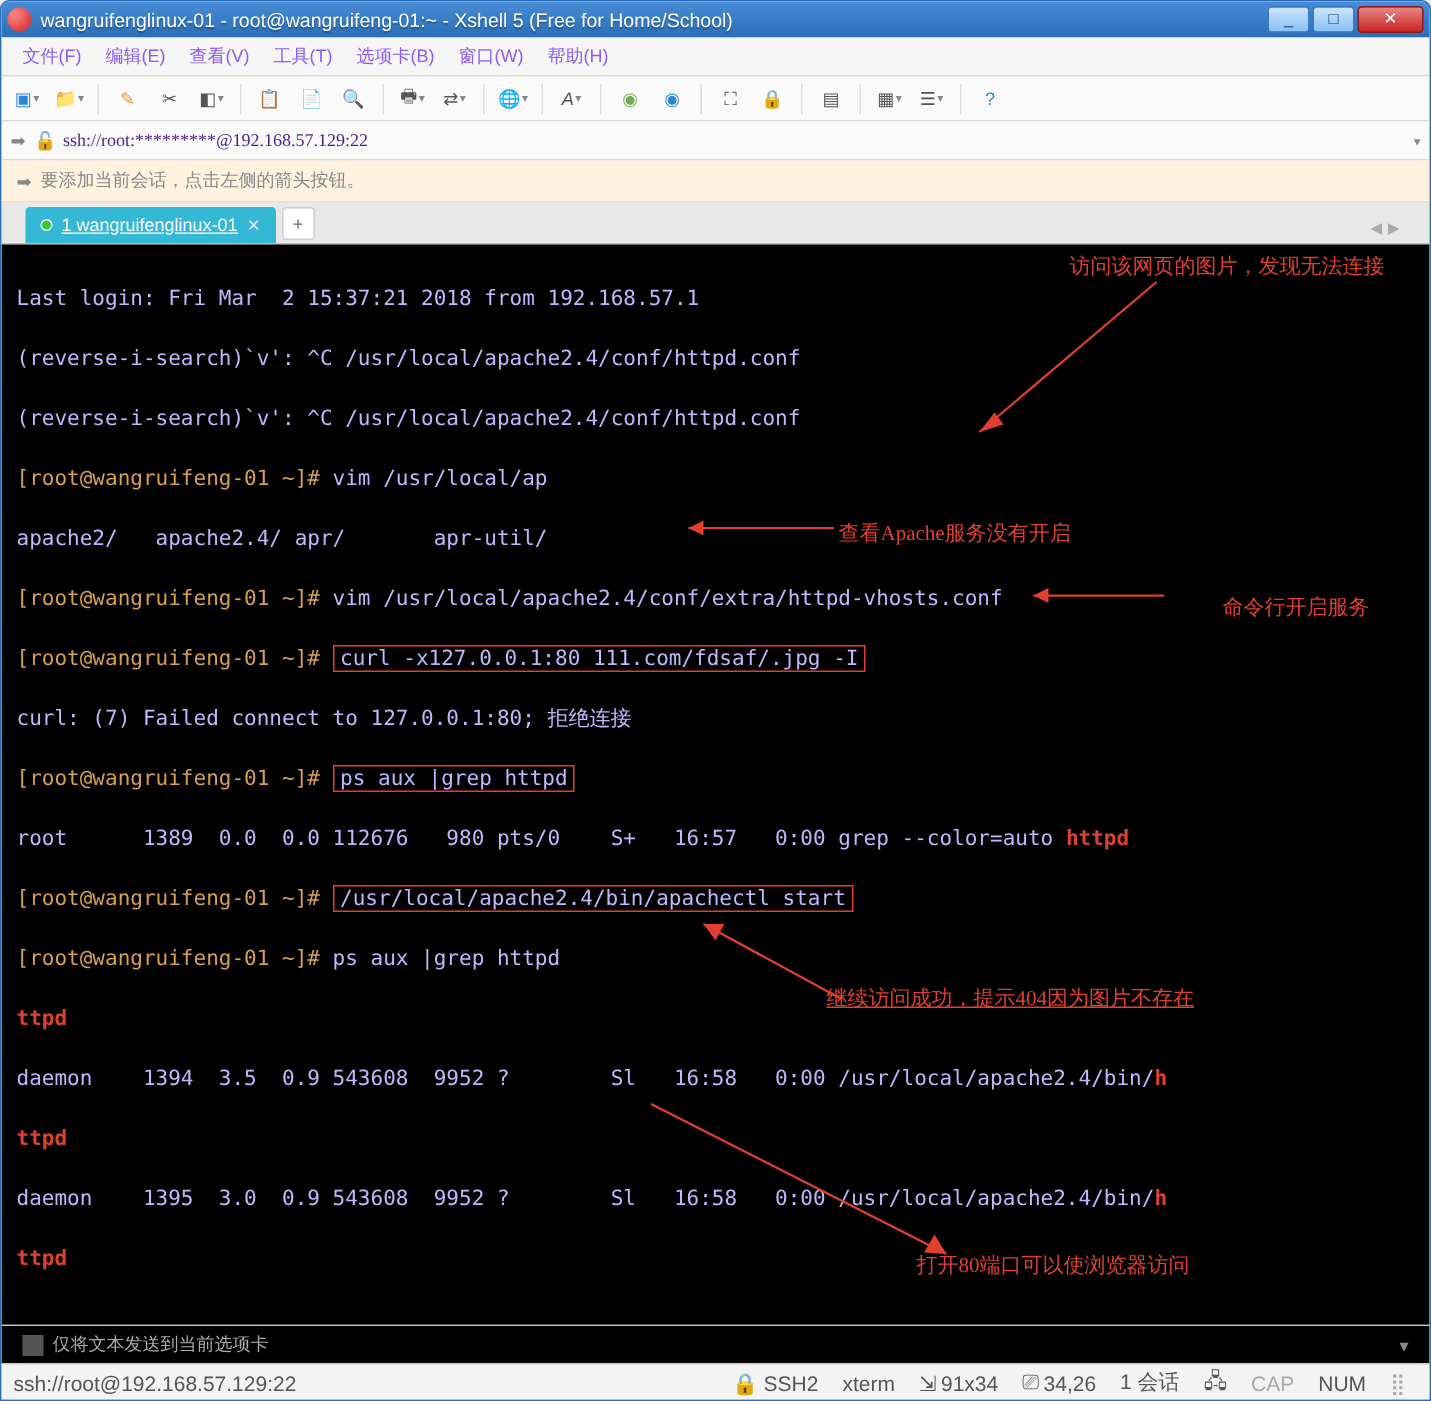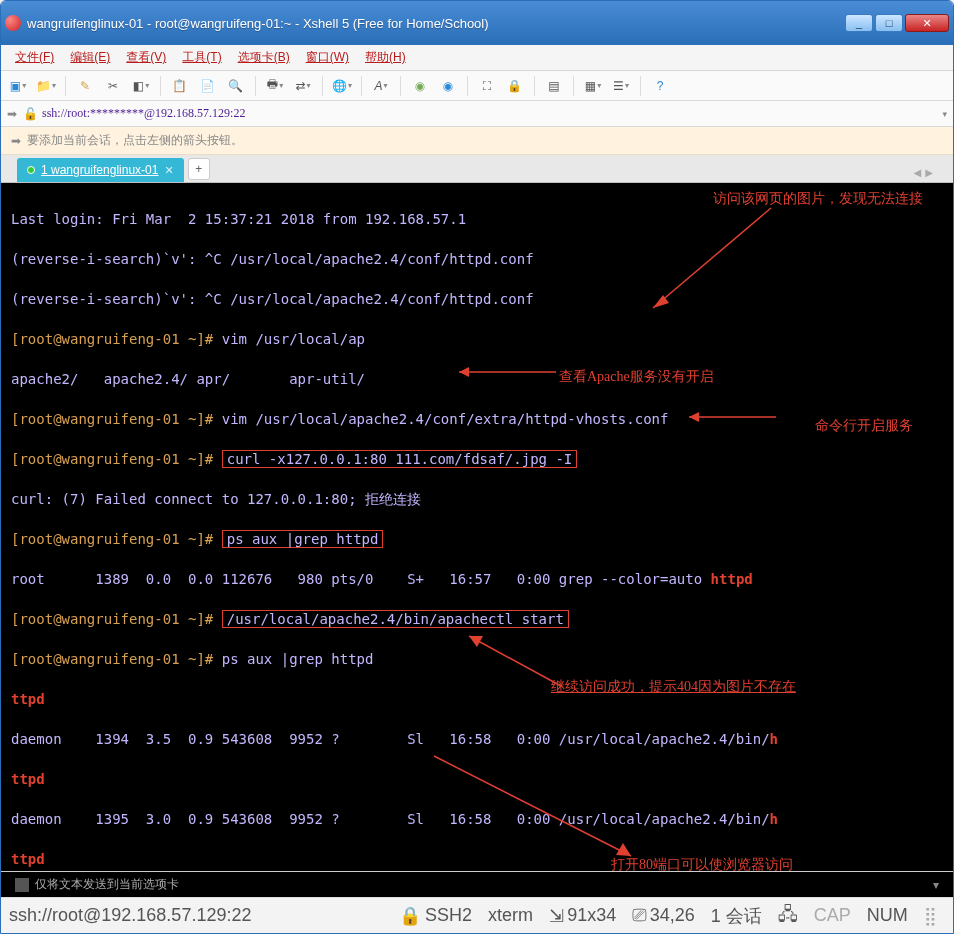--- a/index.html
+++ b/index.html
@@ -1,26 +1,26 @@
 <!DOCTYPE html>
 <html><head>
 <meta charset="utf-8">
 <style>
 * { margin: 0; padding: 0; box-sizing: border-box; }
 body { font-family: "Microsoft YaHei", Tahoma, sans-serif; font-size: 12px; background: #f0f0f0; width: 954px; height: 934px; overflow: hidden; }
 .window { width: 954px; height: 934px; display: flex; flex-direction: column; border: 1px solid #2a6eb8; border-radius: 6px 6px 0 0; overflow: hidden; }
-.titlebar { height: 44px; background: linear-gradient(#4a8cd6, #2a6eb8); display: flex; align-items: center; padding: 0 4px; color: #fff; }
+.titlebar { height: 24px; background: linear-gradient(#4a8cd6, #2a6eb8); display: flex; align-items: center; padding: 0 4px; color: #fff; }
 .titlebar .xicon { width: 16px; height: 16px; margin-right: 6px; background: radial-gradient(circle at 30% 30%, #ff8888, #cc2222); border-radius: 50%; display:inline-flex; align-items:center; justify-content:center; font-size:10px; color:#fff;}
 .titlebar .title { flex: 1; font-size: 13px; text-shadow: 0 1px 1px rgba(0,0,0,.3); }
 .winbtns { display: flex; gap: 2px; }
 .winbtn { width: 28px; height: 18px; border-radius: 3px; text-align: center; line-height: 16px; font-size: 11px; cursor: default; }
 .winbtn.min, .winbtn.max { background: linear-gradient(#cde6ff,#88bff2); border:1px solid #3a7ac0; color:#1a3a5a;}
 .winbtn.close { background: linear-gradient(#e98888,#c82222); border:1px solid #8a1a1a; color:#fff; width:44px;}
 .menubar { height: 26px; background: #f5f5f5; border-bottom: 1px solid #d8d8d8; display: flex; align-items: center; padding: 0 8px; gap: 4px; }
-.menubar .mitem { padding: 2px 6px; cursor: default; color:#b91c1c;text-decoration:underline; }
+.menubar .mitem { padding: 2px 6px; cursor: default; color:#8b5cf6; }
 .toolbar { height: 30px; background: #fafafa; border-bottom: 1px solid #d8d8d8; display: flex; align-items: center; padding: 0 6px; gap: 6px; }
 .toolbar .tb { width: 22px; height: 22px; display: inline-flex; align-items: center; justify-content: center; color:#555; border-radius:2px; }
 .toolbar .sep { width:1px; height:20px; background:#ddd; margin:0 2px; }
 .toolbar .tb.dd::after{content:"▾"; font-size:8px; margin-left:1px; color:#888;}
 .addrbar { height: 26px; background: #fafafa; border-bottom: 1px solid #d8d8d8; display: flex; align-items: center; padding: 0 6px; }
 .addrbar .lock{color:#999; margin-right:4px; font-size:12px;}
 .addrbar .addr{color:#4c1d95; flex:1;font-family:Liberation Serif, serif;}
 .addrbar .dd{color:#888; font-size:9px;}
 .hint { height: 28px; background: #fff3e0; color:#888; display:flex; align-items:center; padding:0 10px; border-bottom:1px solid #e8ddc8; gap:6px;}
 .tabs { height: 28px; background: #e8e8e8; border-bottom: 1px solid #c0c0c0; display: flex; align-items: flex-end; padding:0 16px;}
@@ -31,21 +31,21 @@
 .tabnav{margin-left:auto;color:#aaa;font-size:10px;display:flex;gap:4px;padding:4px;}
 .terminal { flex:1; background:#000; color:#cacaca; font-family: Consolas, "SimSun", monospace; font-size: 14px; line-height: 20px; padding: 6px 10px; position:relative; overflow:hidden; white-space:pre;}
 .terminal .pr{color:#d7a050;}
 .terminal .gr{color:#c4b5fd;}
 .terminal .rd{color:#e04030; font-weight:bold;}
 .terminal .box{border:1px solid #e04030; padding:0 4px;}
 .ann{position:absolute;color:#e04030;font-family:"Microsoft YaHei";font-size:14px;}
 .inputbar { height: 26px; background:#000000; border-top:1px solid #ccc; display:flex; align-items:center; padding:0 14px; color:#888;}
 .inputbar .ii{width:14px;height:14px;background:#555;margin-right:6px;}
 .inputbar .ifield{flex:1;color:#aaa;}
-.statusbar { height: 36px; background:#f3f3f3; border-top:1px solid #ddd; display:flex; align-items:center; padding:0 8px; color:#555; font-size:18px;}
+.statusbar { height: 24px; background:#f3f3f3; border-top:1px solid #ddd; display:flex; align-items:center; padding:0 8px; color:#555; font-size:14px;}
 .statusbar .sl{flex:1;}
 .statusbar .si{margin:0 8px;display:flex;align-items:center;gap:3px;}
 svg.arrow{position:absolute;pointer-events:none;}
 svg.arrow line{stroke:#e04030;stroke-width:1.5;}
 svg.arrow polygon{fill:#e04030;}
 </style>
 </head>
 <body>
 
 <div class="window">

